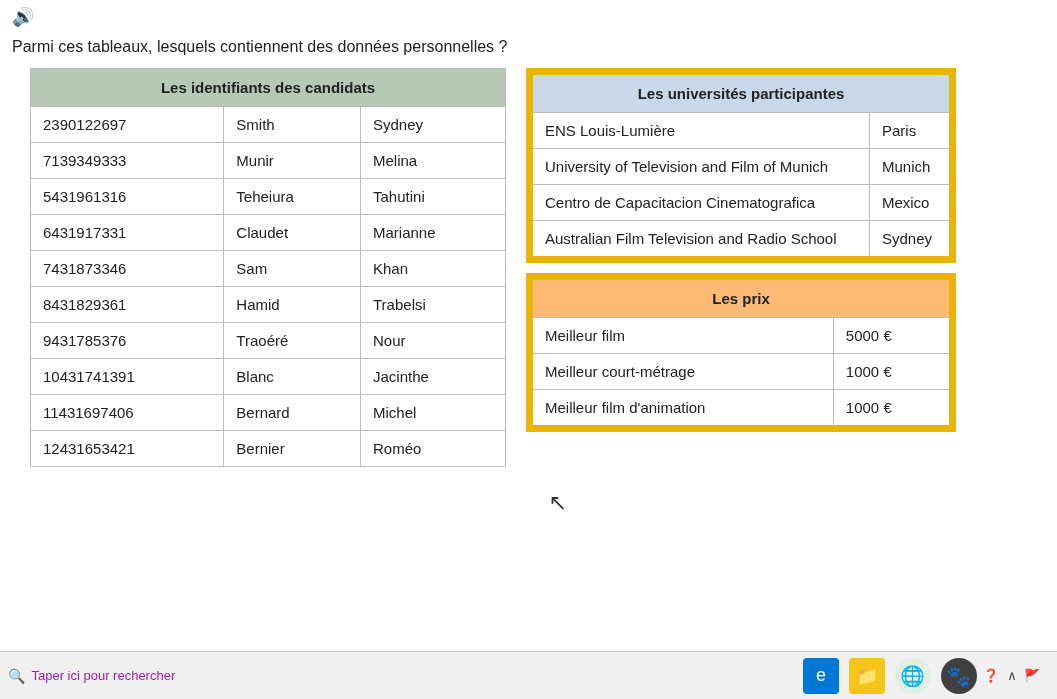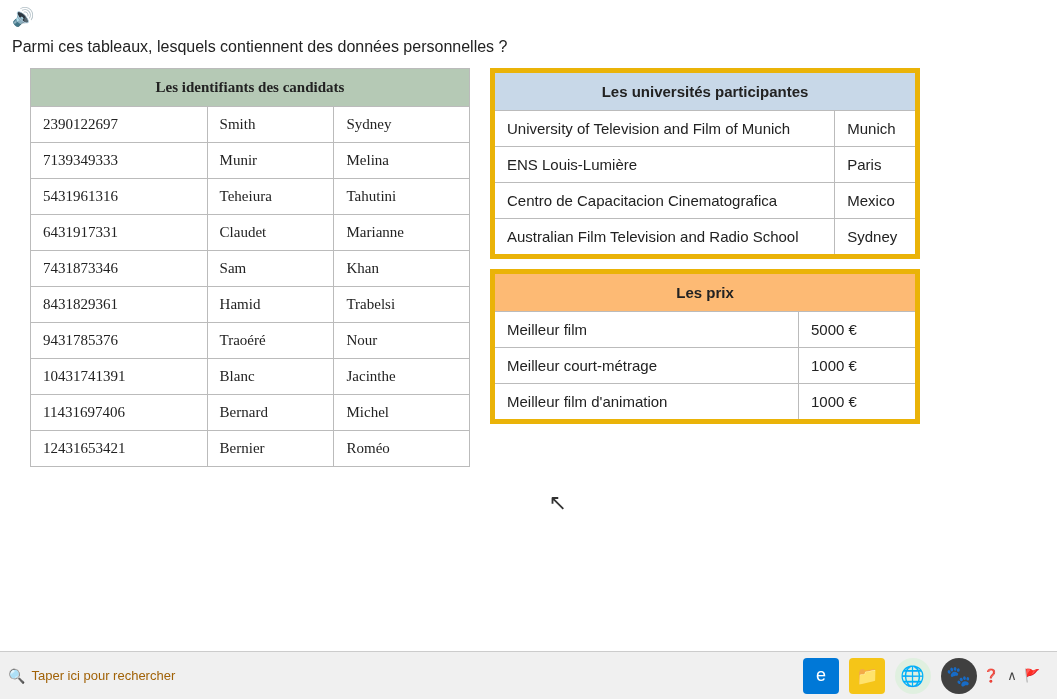--- a/index.html
+++ b/index.html
@@ -36,22 +36,21 @@
     .tables-container {
       display: flex;
       gap: 0;
       padding: 0 30px;
       align-items: flex-start;
     }
 
     
     .left-table-wrap {
       flex: 0 0 auto;
-      width: 440px;
-      font-family: Liberation Serif, serif;
+      width: 476px;
     }
 
     .left-table {
       width: 100%;
       border-collapse: collapse;
       border: 1px solid #bbb;
     }
 
     .left-table th {
       background: #b5c9b5;
@@ -71,21 +70,21 @@
     
     .right-tables-wrap {
       flex: 0 0 auto;
       width: 430px;
       margin-left: 20px;
     }
 
     .right-table {
       width: 100%;
       border-collapse: collapse;
-      border: 5px solid #eab308;
+      border: 7px solid #eab308;
       margin-bottom: 10px;
     }
 
     .right-table th {
       background: #c8d8e8;
       text-align: center;
       padding: 10px 8px;
       font-weight: bold;
       border: 1px solid #bbb;
       font-size: 15px;
@@ -129,21 +128,21 @@
       flex: 1;
     }
 
     .taskbar-search-icon {
       font-size: 14px;
       color: #555;
     }
 
     .taskbar-search-text {
       font-size: 13px;
-      color: #a16207;
+      color: #a21caf;
     }
 
     .taskbar-icons {
       display: flex;
       align-items: center;
       gap: 10px;
       margin-left: auto;
     }
 
     .taskbar-icon-btn {
@@ -256,26 +255,26 @@
   <div class="right-tables-wrap">
 
     <table class="right-table">
       <thead>
         <tr>
           <th colspan="2">Les universités participantes</th>
         </tr>
       </thead>
       <tbody id="universities-table-body">
       <tr>
+            <td>ENS Louis-Lumière</td>
+            <td>Paris</td>
+          </tr>
+          <tr>
             <td>University of Television and Film of Munich</td>
             <td>Munich</td>
-          </tr>
-          <tr>
-            <td>ENS Louis-Lumière</td>
-            <td>Paris</td>
           </tr>
           <tr>
             <td>Centro de Capacitacion Cinematografica</td>
             <td>Mexico</td>
           </tr>
           <tr>
             <td>Australian Film Television and Radio School</td>
             <td>Sydney</td>
           </tr>
         </tbody>

